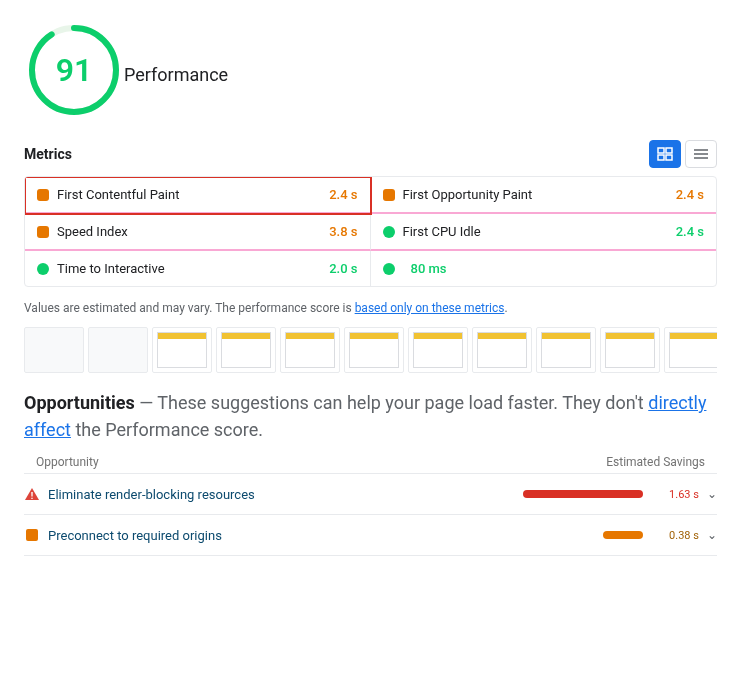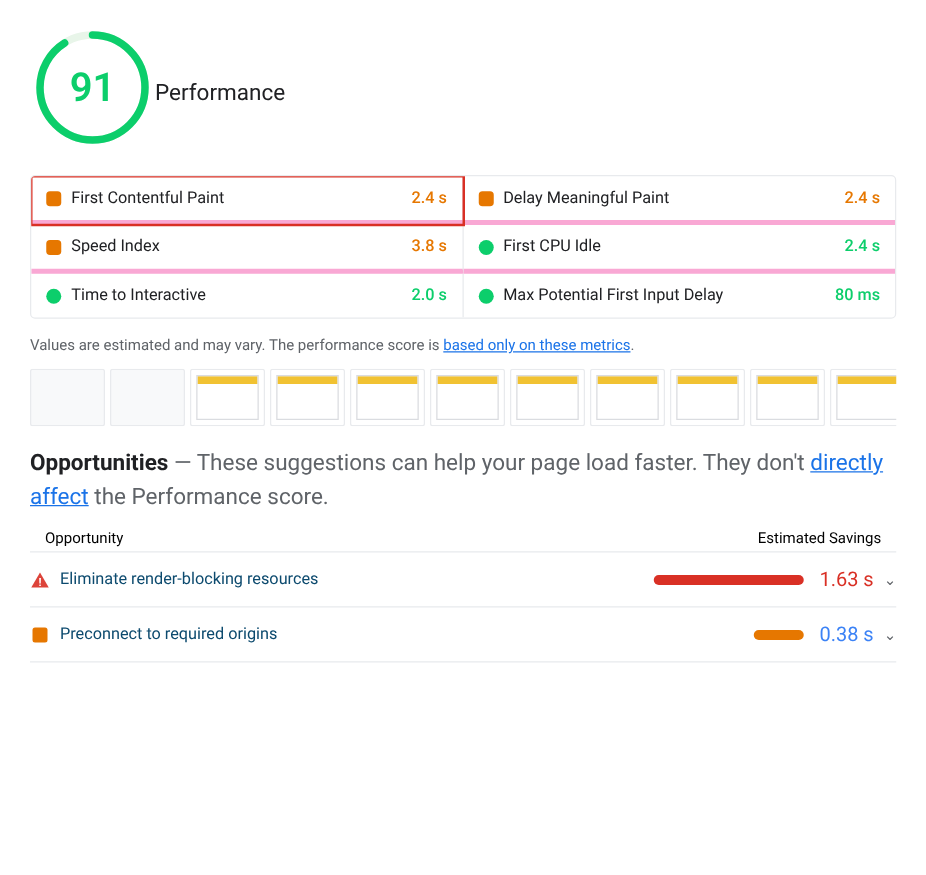--- a/index.html
+++ b/index.html
@@ -84,21 +84,21 @@
       grid-template-columns: 1fr 1fr;
       gap: 0;
       border: 1px solid #e8eaed;
       border-radius: 4px;
       overflow: hidden;
     }
     .metric-item {
       display: flex;
       align-items: center;
       padding: 10px 12px;
-      border-bottom: 4px solid #f9a8d4;
+      border-bottom: 2px solid #f9a8d4;
     }
     .metric-item:nth-child(odd) {
       border-right: 1px solid #e8eaed;
     }
     .metric-item.highlighted {
       outline: 2px solid #d93025;
       outline-offset: -1px;
       z-index: 1;
       position: relative;
     }
@@ -185,21 +185,21 @@
     .opportunities-header a {
       color: #1a73e8;
       text-decoration: underline;
     }
 
     .opp-table-header {
       display: flex;
       justify-content: space-between;
       padding: 4px 12px;
       font-size: 12px;
-      color: #000000;
+      color: #737373;
       border-bottom: 1px solid #e8eaed;
     }
 
     .opp-item {
       display: flex;
       align-items: center;
       padding: 12px 0;
       border-bottom: 1px solid #e8eaed;
       gap: 8px;
     }
@@ -219,26 +219,26 @@
       gap: 8px;
       margin-left: auto;
     }
     .opp-bar {
       height: 8px;
       border-radius: 4px;
     }
     .opp-bar.red { background: #d93025; width: 120px; }
     .opp-bar.orange { background: #e67700; width: 40px; }
     .opp-savings {
-      font-size: 16px;
+      font-size: 11px;
       min-width: 48px;
       text-align: right;
     }
     .opp-savings.red { color: #d93025; }
-    .opp-savings.orange { color: #3b82f6; }
+    .opp-savings.orange { color: #a16207; }
     .chevron-icon {
       color: #5f6368;
       font-size: 12px;
       cursor: pointer;
     }
   </style>
 </head>
 <body>
 
 <div class="score-section">
@@ -248,31 +248,51 @@
       <circle cx="50" cy="50" r="42" fill="none" stroke="#e8f5e9" stroke-width="6"></circle>
 
       <circle cx="50" cy="50" r="42" fill="none" stroke="#0cce6b" stroke-width="6" stroke-dasharray="240 264" stroke-linecap="round"></circle>
     </svg>
     <span class="score-number">91</span>
   </div>
   <span class="perf-label">Performance</span>
 </div>
 
 <div>
+  <div class="metrics-header">
+    <span class="metrics-title">Metrics</span>
+    <div class="view-toggle">
+      <button class="toggle-btn active" title="Grid view">
+        <svg width="16" height="14" viewBox="0 0 16 14">
+          <rect x="1" y="1" width="6" height="5" fill="none" stroke="#fff" stroke-width="1.5"></rect>
+          <rect x="9" y="1" width="6" height="5" fill="none" stroke="#fff" stroke-width="1.5"></rect>
+          <rect x="1" y="8" width="6" height="5" fill="none" stroke="#fff" stroke-width="1.5"></rect>
+          <rect x="9" y="8" width="6" height="5" fill="none" stroke="#fff" stroke-width="1.5"></rect>
+        </svg>
+      </button>
+      <button class="toggle-btn" title="List view">
+        <svg width="16" height="14" viewBox="0 0 16 14">
+          <line x1="1" y1="3" x2="15" y2="3" stroke="#5f6368" stroke-width="1.5"></line>
+          <line x1="1" y1="7" x2="15" y2="7" stroke="#5f6368" stroke-width="1.5"></line>
+          <line x1="1" y1="11" x2="15" y2="11" stroke="#5f6368" stroke-width="1.5"></line>
+        </svg>
+      </button>
+    </div>
+  </div>
 
   <div class="metrics-grid">
 
     <div class="metric-item highlighted">
       <div class="metric-dot orange"></div>
       <span class="metric-name">First Contentful Paint</span>
       <span class="metric-value orange">2.4 s</span>
     </div>
     <div class="metric-item">
       <div class="metric-dot orange"></div>
-      <span class="metric-name">Delay Meaningful Paint</span>
+      <span class="metric-name">First Opportunity Paint</span>
       <span class="metric-value orange">2.4 s</span>
     </div>
 
     <div class="metric-item">
       <div class="metric-dot orange"></div>
       <span class="metric-name">Speed Index</span>
       <span class="metric-value orange">3.8 s</span>
     </div>
     <div class="metric-item">
       <div class="metric-dot green"></div>
@@ -280,21 +300,20 @@
       <span class="metric-value green">2.4 s</span>
     </div>
 
     <div class="metric-item" style="border-bottom:none;">
       <div class="metric-dot green"></div>
       <span class="metric-name">Time to Interactive</span>
       <span class="metric-value green">2.0 s</span>
     </div>
     <div class="metric-item" style="border-bottom:none;">
       <div class="metric-dot green"></div>
-      <span class="metric-name">Max Potential First Input Delay</span>
       <span class="metric-value green">80 ms</span>
     </div>
   </div>
 </div>
 
 <p class="note-text">
   <span>Values are estimated and may vary. The performance score is </span><a href="#">based only on these metrics</a><span>.</span>
 </p>
 
 <div class="filmstrip">

